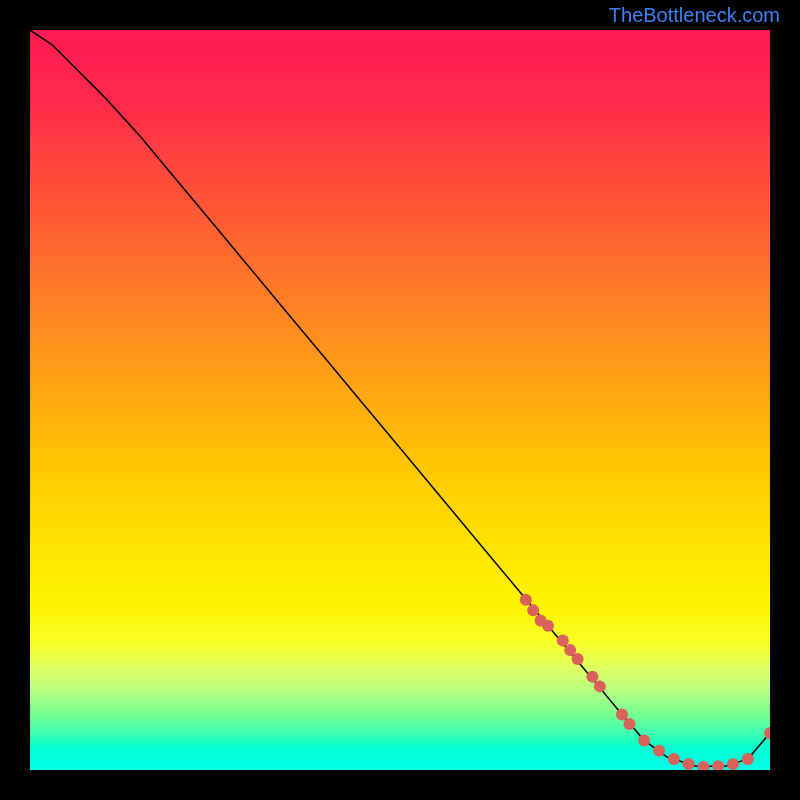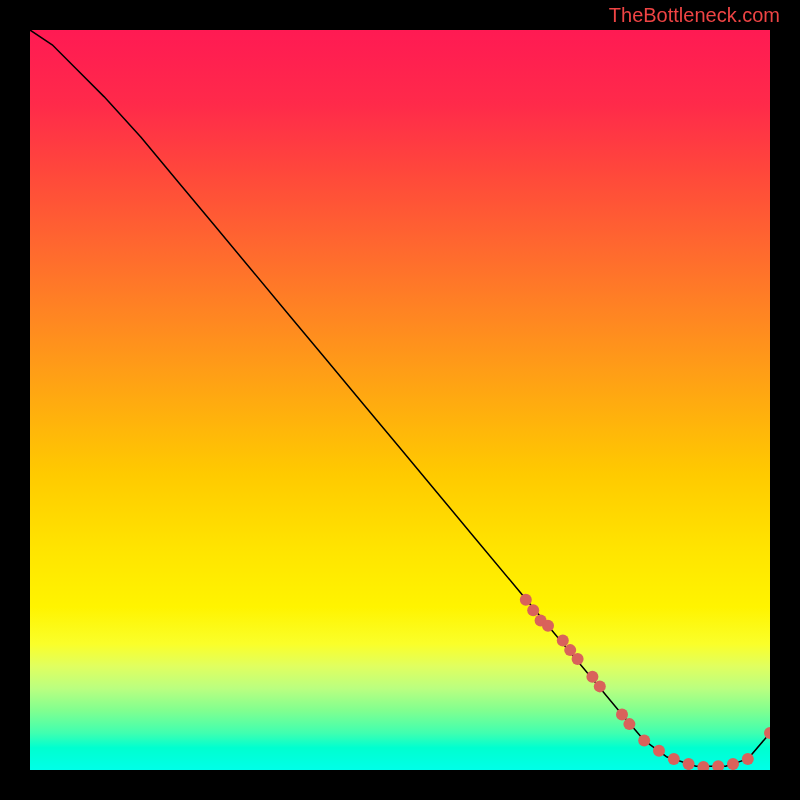--- a/index.html
+++ b/index.html
@@ -7,21 +7,21 @@
     width: 800px;
     height: 800px;
     background: #000;
     position: relative;
     font-family: Arial, Helvetica, sans-serif;
   }
   .watermark {
     position: absolute;
     top: 4px;
     right: 20px;
-    color: #ef4444;
+    color: #3b82f6;
     font-size: 20px;
     font-weight: 500;
     z-index: 10;
     text-align: center;
   }
   .plot-area {
     position: absolute;
     left: 30px;
     top: 30px;
     width: 740px;

